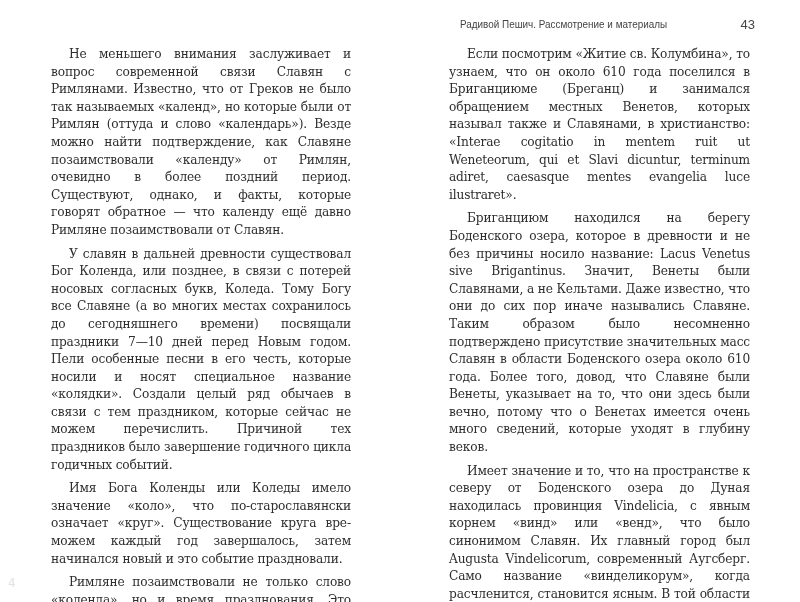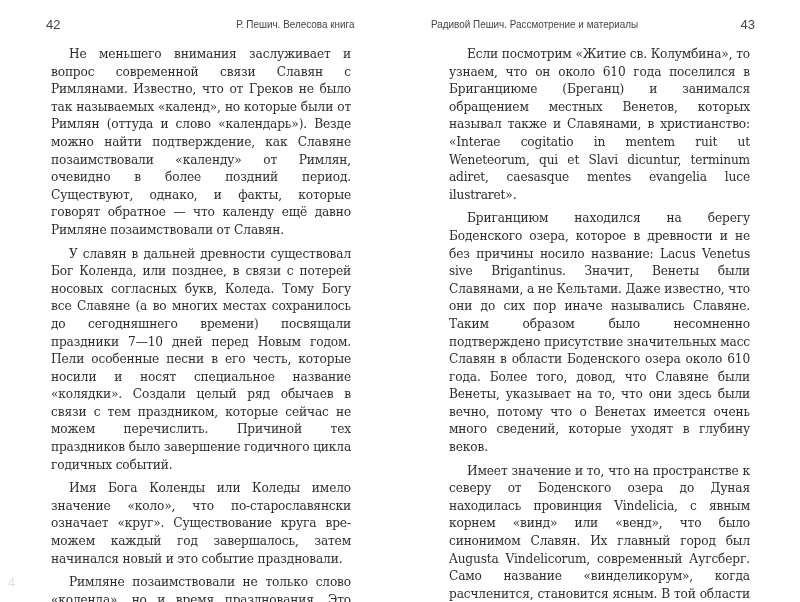--- a/index.html
+++ b/index.html
@@ -15,21 +15,21 @@
     }
     .page.left { left: 0; }
     .page.right { left: 400px; }
     .header {
       position: absolute; top: 17px; height: 16px;
       font-family: "Liberation Sans Narrow", "Liberation Sans", sans-serif;
       font-size: 11px; color: #444;
       white-space: nowrap;
     }
     .left .header { left: 46px; right: 46px; }
-    .right .header { left: 31px; right: 45px; padding-left: 40px; }
+    .right .header { left: 60px; right: 45px; padding-left: 40px; }
     .header .pagenum { position: absolute; top: 0; font-size: 13px; }
     .left .header .pagenum { left: 0; }
     .left .header .running { position: absolute; right: 0; top: 1px; transform: scaleX(0.9); transform-origin: right center; }
     .right .header .running { position: absolute; left: 0; top: 1px; transform: scaleX(0.9); transform-origin: left center; }
     .right .header .pagenum { right: 0; margin-left: 40px; }
 
     .body {
       position: absolute; top: 40px;
       font-size: 12.2px; line-height: 17.6px;
       text-align: justify;
@@ -42,24 +42,20 @@
     .corner-mark {
       position: absolute; left: 8px; bottom: 12px;
       font-family: "DejaVu Sans", sans-serif;
       font-size: 12px; color: #e2e2e2;
     }
   </style>
 </head>
 <body>
 
 <div class="page left">
-  <div class="header">
-    <span class="pagenum">42</span>
-    <span class="running">Р. Пешич. Велесова книга</span>
-  </div>
   <div class="body">
     <p>Не меньшего внимания заслуживает и вопрос современной связи Славян с Римлянами. Известно, что от Греков не было так называемых «календ», но которые были от Римлян (отту­да и слово «календарь»). Везде можно найти подтверждение, как Славяне позаимствовали «календу» от Римлян, очевидно в более поздний период. Существуют, однако, и факты, кото­рые говорят обратное — что календу ещё давно Римляне по­заимствовали от Славян.</p>
     <p>У славян в дальней древности существовал Бог Коленда, или позднее, в связи с потерей носовых согласных букв, Ко­леда. Тому Богу все Славяне (а во многих местах сохранилось до сегодняшнего времени) посвящали праздники 7—10 дней перед Новым годом. Пели особенные песни в его честь, кото­рые носили и носят специальное название «колядки». Создали целый ряд обычаев в связи с тем праздником, которые сейчас не можем перечислить. Причиной тех праздников было завер­шение годичного цикла годичных событий.</p>
     <p>Имя Бога Коленды или Коледы имело значение «коло», что по-старославянски означает «круг». Существование круга вре­можем каждый год завершалось, затем начинался новый и это событие праздновали.</p>
     <p>Римляне позаимствовали не только слово «коленда», но и время празднования. Это случилось, естественно, до новой эры, во время, когда Рим вышел на мировую арену, а Римляне настолько расширились на Апенинском полуострове, что до­шли до соприкосновения со Славянами, которые уже присут­ствовали на севере полуострова.</p>
 
   </div>
   <div class="corner-mark">4</div>
 </div>
 

